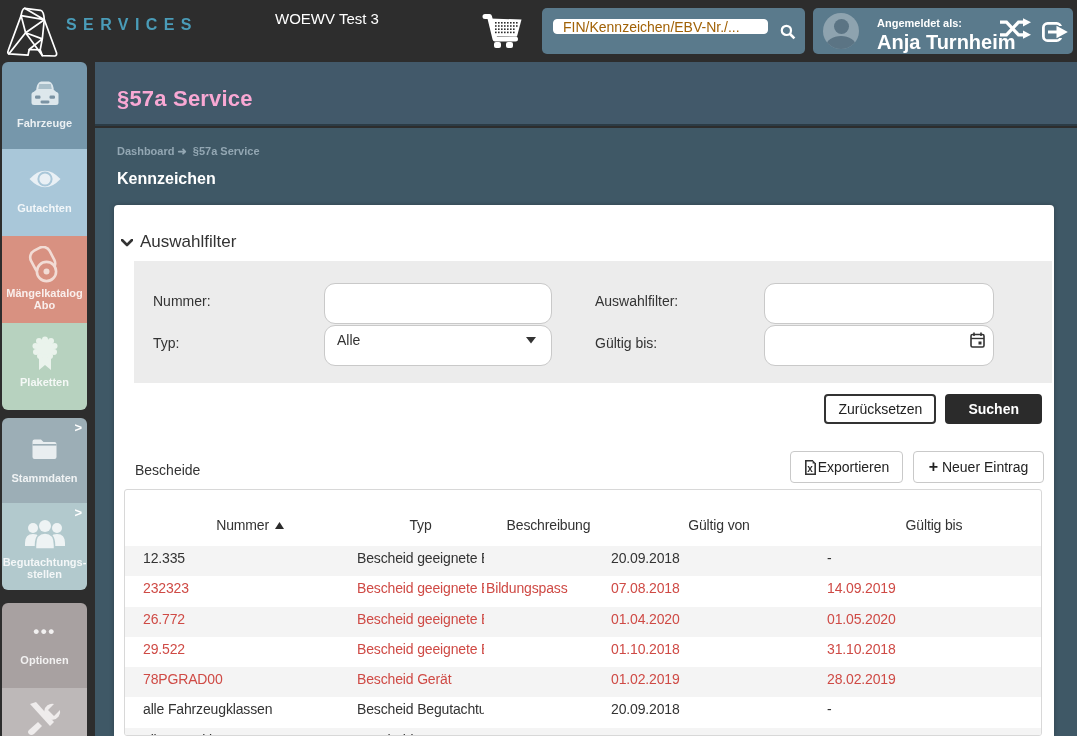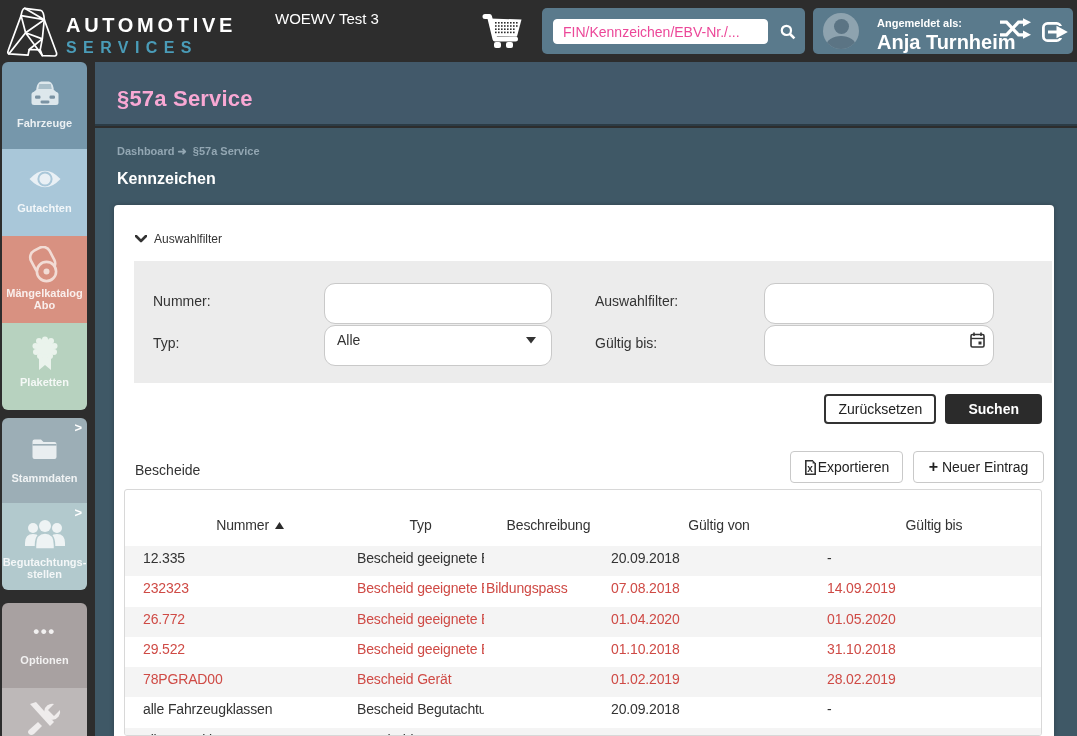--- a/index.html
+++ b/index.html
@@ -10,22 +10,22 @@
 #header { position:absolute; left:0; top:0; width:1077px; height:62px; background:#2d2d2d; }
 #logo { position:absolute; left:6px; top:3px; }
 #brand { position:absolute; left:66px; top:14px; }
 #brand .l1 { color:#fff; font-weight:bold; font-size:20px; letter-spacing:3.7px; }
 #brand .l2 { color:#4a9cb8; font-weight:bold; font-size:16px; letter-spacing:6.4px; margin-top:2px; }
 #envname { position:absolute; left:275px; top:10px; color:#fff; font-size:15px; }
 #cart { position:absolute; left:482px; top:13px; }
 
 #searchbox { position:absolute; left:542px; top:8px; width:263px; height:46px;
   background:#5a7a8c; border-radius:5px; }
-#searchbox input { position:absolute; left:11px; top:11px; width:215px; height:25px;
-  border:1px solid #fff; border-radius:4px; font-size:14px; color:#ec4899;
+#searchbox input { position:absolute; left:11px; top:11px; width:215px; height:15px;
+  border:1px solid #fff; border-radius:4px; font-size:14px; color:#a16207;
   padding-left:9px; font-family:"Liberation Sans",sans-serif; }
 #searchbox .mag { position:absolute; right:9px; top:16px; }
 
 #userbox { position:absolute; left:813px; top:8px; width:260px; height:46px;
   background:#5a7a8c; border-radius:5px; }
 #avatar { position:absolute; left:10px; top:5px; width:36px; height:36px; border-radius:50%;
   background:#8ea3af; overflow:hidden; }
 #avatar .head { position:absolute; left:10.5px; top:6px; width:15px; height:15px; border-radius:50%; background:#5b7484; }
 #avatar .body { position:absolute; left:3px; top:23px; width:30px; height:20px; border-radius:50%; background:#5b7484; }
 #usertext { position:absolute; left:64px; top:9px; color:#fff; }
@@ -44,21 +44,21 @@
 
 #titlebar { position:absolute; left:95px; top:62px; width:982px; height:64px; background:#42596a;
   border-bottom:2px solid #2b3b45; }
 #titlebar h1 { color:#f9a8d4; font-size:22px; font-weight:bold; padding:24px 0 0 22px; letter-spacing:0.2px; }
 #content { position:absolute; left:95px; top:128px; width:982px; height:608px; background:#3f5866; }
 #crumb { position:absolute; left:22px; top:17px; font-size:11px; font-weight:bold; color:#93a7b3; }
 #lsuche { position:absolute; left:22px; top:42px; font-size:16px; font-weight:bold; color:#fff; }
 
 #card { position:absolute; left:19px; top:77px; width:940px; height:531px; background:#fff;
   border-radius:4px 4px 0 0; box-shadow:0 0 5px rgba(0,0,0,0.25); }
-#filterhead { position:absolute; left:21px; top:27px; font-size:12px; color:#333; }
+#filterhead { position:absolute; left:7px; top:27px; font-size:17px; color:#333; }
 #filterpanel { position:absolute; left:10px; top:56px; width:918px; height:122px; background:#ececec;margin-left:10px; }
 .flabel { position:absolute; font-size:14px; color:#333; }
 .finput { position:absolute; width:228px; height:41px; background:#fff; border:1px solid #c9c9c9; border-radius:11px; }
 #btnrow { position:absolute; left:0; top:189px; width:928px; text-align:right; }
 .btn-light { display:inline-block; background:#fff; border:2px solid #333; border-radius:4px;
   height:30px; line-height:26px; padding:0 12px; font-size:14px; color:#222; margin-left:9px; }
 .btn-dark { display:inline-block; background:#2b2b2b; border:2px solid #2b2b2b; border-radius:4px;
   height:30px; line-height:26px; padding:0 21px; font-size:14px; font-weight:bold; color:#fff; margin-left:9px; }
 
 #bescheide { position:absolute; left:21px; top:257px; font-size:14px; color:#333; }
@@ -84,21 +84,20 @@
 
 <div id="header">
   <svg id="logo" width="53" height="54" viewBox="0 0 53 54">
     <g fill="none" stroke="#fff" stroke-width="1.7" stroke-linejoin="round" stroke-linecap="round">
       <path d="M18.7,5.3 L34.6,7.3 Q37.8,8.3 38.3,16.7 L50.5,49.7 Q51.2,52.6 48.9,53 L36.3,52.6 L34.2,46.9 L23.2,46.5 L22,52.2 L2.9,50.9 Q1.2,50 2.2,47.5 L15.1,12.6 Q16,6 18.7,5.3 Z"></path>
       <path d="M18.7,5.3 L38.3,16.7 L19.6,29.7 L15.1,12.6 L38.3,16.7"></path>
       <path d="M19.6,29.7 L2.9,50.9 M19.6,29.7 L36.3,35.9 L34.2,46.9 M36.3,35.9 L38.3,16.7 M19.6,29.7 L36.3,52.6 M36.3,35.9 L23.2,46.5"></path>
     </g>
   </svg>
   <div id="brand">
-    <div class="l1">AUTOMOTIVE</div>
     <div class="l2">SERVICES</div>
   </div>
   <div id="envname">WOEWV Test 3</div>
   <svg id="cart" width="40" height="36" viewBox="0 0 40 36">
     <path d="M3,3.5 L7.5,3.5 L13,26 L33.5,26" stroke="#fff" fill="none" stroke-width="5" stroke-linecap="round" stroke-linejoin="round"></path>
     <polygon points="8,5.5 39.5,6.5 35,23.5 11.5,23" fill="#fff"></polygon>
     <g fill="#2d2d2d">
       <rect x="13" y="9" width="1.6" height="1.6"></rect>
         <rect x="16" y="9" width="1.6" height="1.6"></rect>
         <rect x="19" y="9" width="1.6" height="1.6"></rect>

